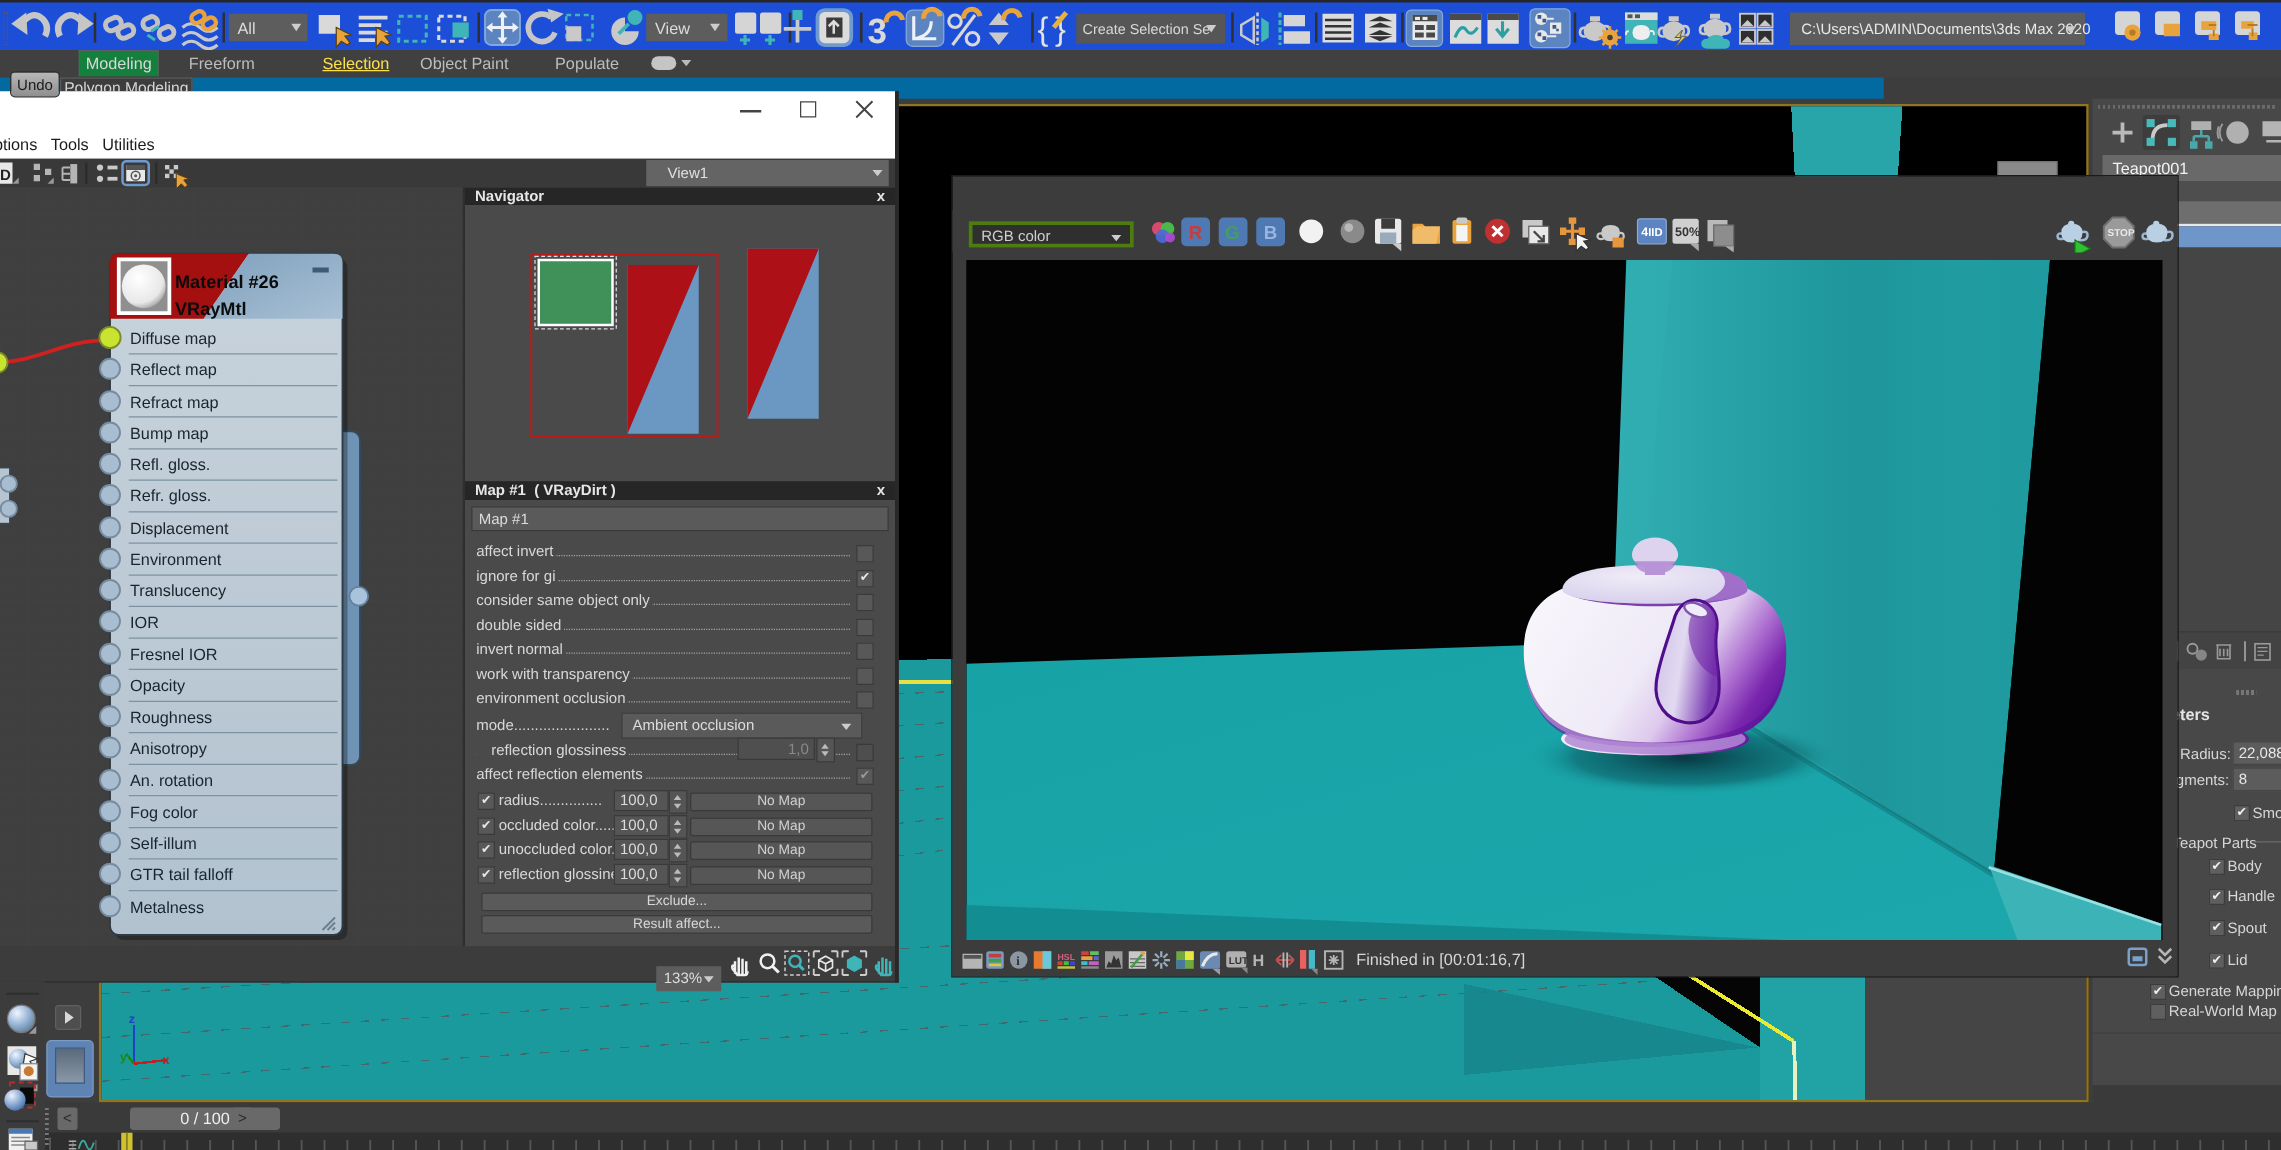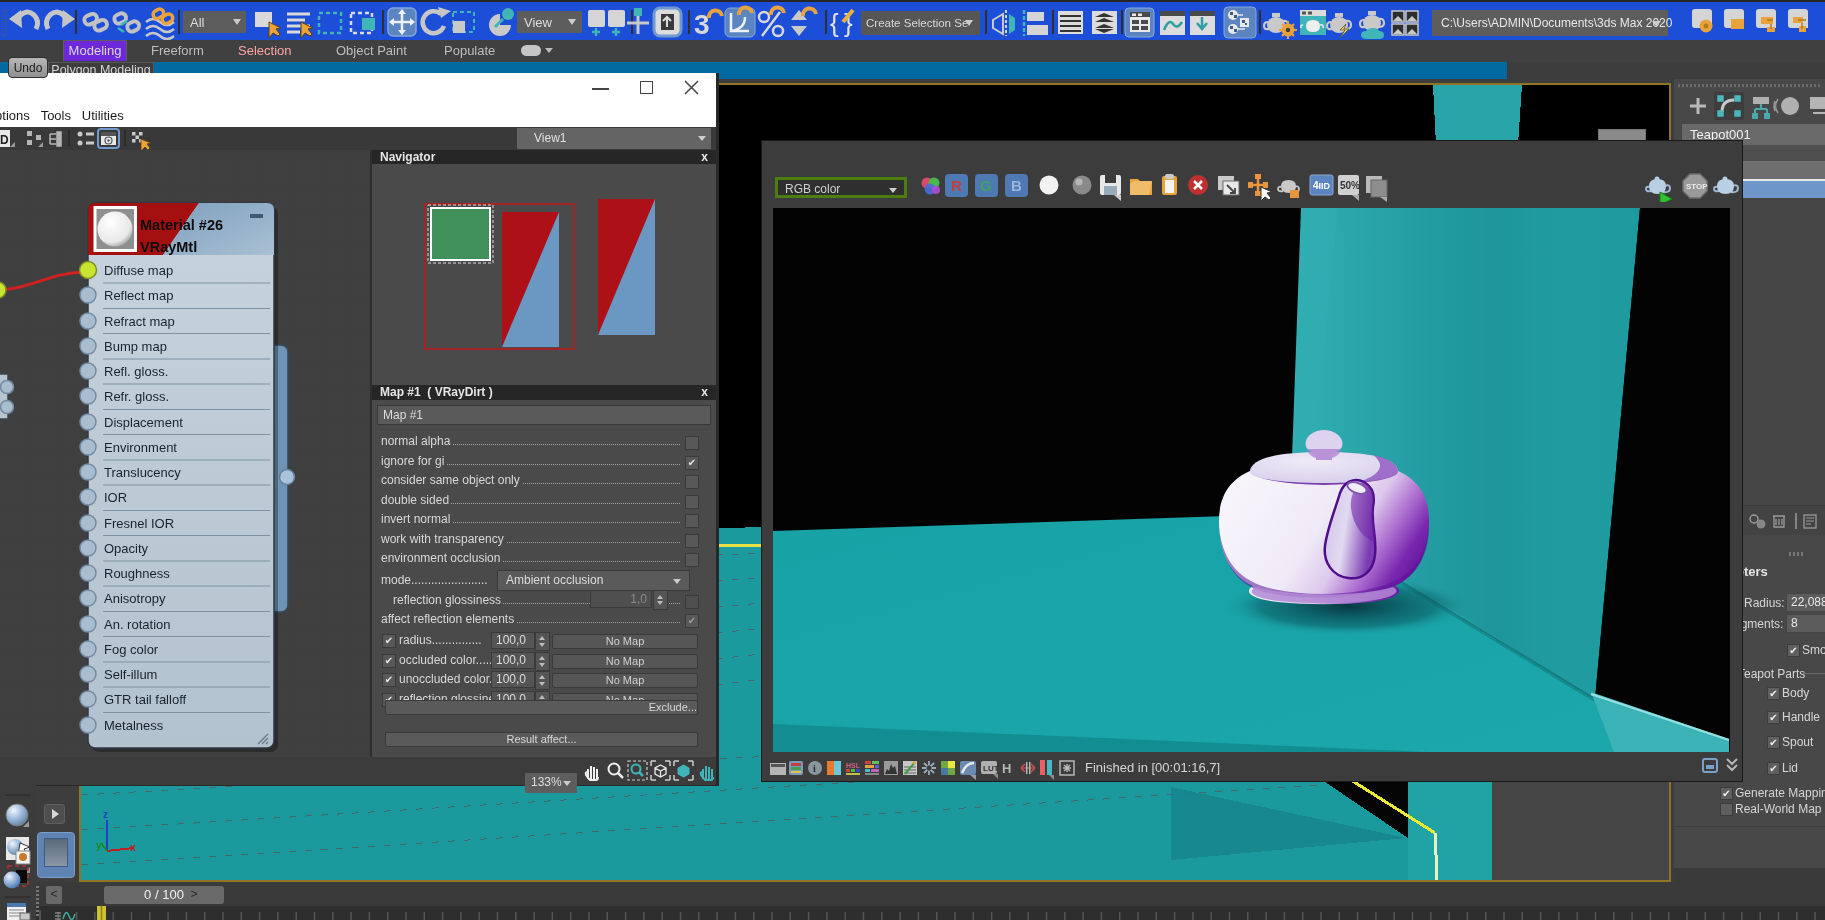--- a/index.html
+++ b/index.html
@@ -328,23 +328,23 @@
     <rect x="7" y="15" width="10" height="6" fill="#e8a33d"></rect>
         <rect x="13" y="24" width="7" height="6" fill="#e8a33d"></rect>
     <path d="M12 18 h8 M16 21 v6" stroke="#b57b1e" stroke-width="1.5" fill="none"></path>
   </g>
 
   <rect x="3" y="8" width="3" height="26" fill="none" stroke="#5a5a5a" stroke-width="1" stroke-dasharray="1 1"></rect>
 </svg>
 </div>
 
 <div id="ribbon" class="abs" style="left:0;top:40px;width:1825px;height:22px;background:#404040;">
-  <div class="abs" style="left:63px;top:0px;width:64px;height:21px;background:#6d28d9;border:1px solid #5d5d5d;border-bottom:none;box-sizing:border-box;color:#d8d8d8;font-size:13px;text-align:center;line-height:20px;white-space:nowrap;">Modeling</div>
+  <div class="abs" style="left:63px;top:0px;width:64px;height:21px;background:#15803d;border:1px solid #5d5d5d;border-bottom:none;box-sizing:border-box;color:#d8d8d8;font-size:13px;text-align:center;line-height:20px;white-space:nowrap;">Modeling</div>
   <div class="abs txt" style="left:151px;top:3px;color:#bdbdbd;font-size:13px;">Freeform</div>
-  <div class="abs txt" style="left:238px;top:3px;color:#fca5a5;font-size:13px;">Selection</div>
+  <div class="abs txt" style="left:258px;top:3px;color:#fde047;font-size:13px;text-decoration:underline;">Selection</div>
   <div class="abs txt" style="left:336px;top:3px;color:#bdbdbd;font-size:13px;">Object Paint</div>
   <div class="abs txt" style="left:444px;top:3px;color:#bdbdbd;font-size:13px;">Populate</div>
   <div class="abs" style="left:521px;top:5px;width:20px;height:11px;background:#c5c5c5;border-radius:6px;"></div>
   <div class="abs" style="left:545px;top:8px;width:0;height:0;border-left:4px solid transparent;border-right:4px solid transparent;border-top:5px solid #bbb;"></div>
 </div>
 
 <div id="pmrow" class="abs" style="left:0;top:62px;width:1507px;height:17px;background:#0369a1;">
   <div class="abs" style="left:48px;top:0px;width:106px;height:17px;background:#3d3d3d;border:1px solid #5a5a5a;border-bottom:none;box-sizing:border-box;color:#d5d5d5;font-size:12.5px;line-height:15px;text-align:center;white-space:nowrap;">Polygon Modeling</div>
 </div>
 
@@ -616,21 +616,21 @@
       <polygon points="130,48 187,48 130,183" fill="#ad1117"></polygon>
       <rect x="226" y="35" width="57" height="136" fill="#6b98c2"></rect>
       <polygon points="226,35 283,35 226,171" fill="#ad1117"></polygon>
     </svg>
   </div>
 
   <div id="mappanel" class="abs" style="left:372px;top:312px;width:344px;height:372px;background:#4a4a4a;">
     <div class="abs" style="left:0;top:0;width:344px;height:15px;background:#262626;color:#e6e6e6;font-size:12px;font-weight:bold;line-height:15px;padding-left:8px;box-sizing:border-box;">Map #1&nbsp; ( VRayDirt )<span class="abs" style="right:8px;top:0;">x</span></div>
     <div class="abs" style="left:5px;top:20px;width:334px;height:20px;background:#5a5a5a;border:1px solid #393939;box-sizing:border-box;color:#dcdcdc;font-size:12px;line-height:18px;padding-left:5px;">Map #1</div>
     <div class="prow" style="top:49px;">
-        <div class="pl">normal alpha</div>
+        <div class="pl">affect invert</div>
         <div class="pc"></div>
       </div>
     <div class="prow" style="top:69px;">
         <div class="pl">ignore for gi</div>
         <div class="pc ck">✔</div>
       </div>
     <div class="prow" style="top:88px;">
         <div class="pl">consider same object only</div>
         <div class="pc"></div>
       </div>
@@ -681,21 +681,21 @@
         <div class="pl2">reflection glossines</div>
       </div>
     <div class="nbox" style="top:247px;"></div>
       <div class="nmap" style="top:249px;">No Map</div>
     <div class="nbox" style="top:267px;"></div>
       <div class="nmap" style="top:269px;">No Map</div>
     <div class="nbox" style="top:286px;"></div>
       <div class="nmap" style="top:288px;">No Map</div>
     <div class="nbox" style="top:306px;"></div>
       <div class="nmap" style="top:308px;">No Map</div>
-    <div class="abs mbtn" style="top:315px;text-align:right;">Exclude...</div>
+    <div class="abs mbtn" style="top:329px;">Exclude...</div>
     <div class="abs mbtn" style="top:347px;">Result affect...</div>
   </div>
 
   <div class="abs" style="left:0;top:684px;width:716px;height:28px;background:#3c3c3c;">
     <div class="abs" style="left:525px;top:16px;width:52px;height:20px;background:#5d5d5d;color:#ddd;font-size:12px;line-height:19px;padding-left:6px;box-sizing:border-box;">133%
       <div class="abs" style="right:6px;top:8px;width:0;height:0;border-left:4px solid transparent;border-right:4px solid transparent;border-top:5px solid #ccc;"></div>
     </div>
     <svg class="abs" style="left:580px;top:0;" width="136" height="28">
       <g transform="translate(2,4)">
         <path d="M6 18 V8 M9 18 V5 M12 18 V6 M15 18 V8 M6 12 Q3 10 4 14 L8 19 H14 Q16 19 16 16" stroke="#f0f0f0" stroke-width="2" fill="none"></path>

